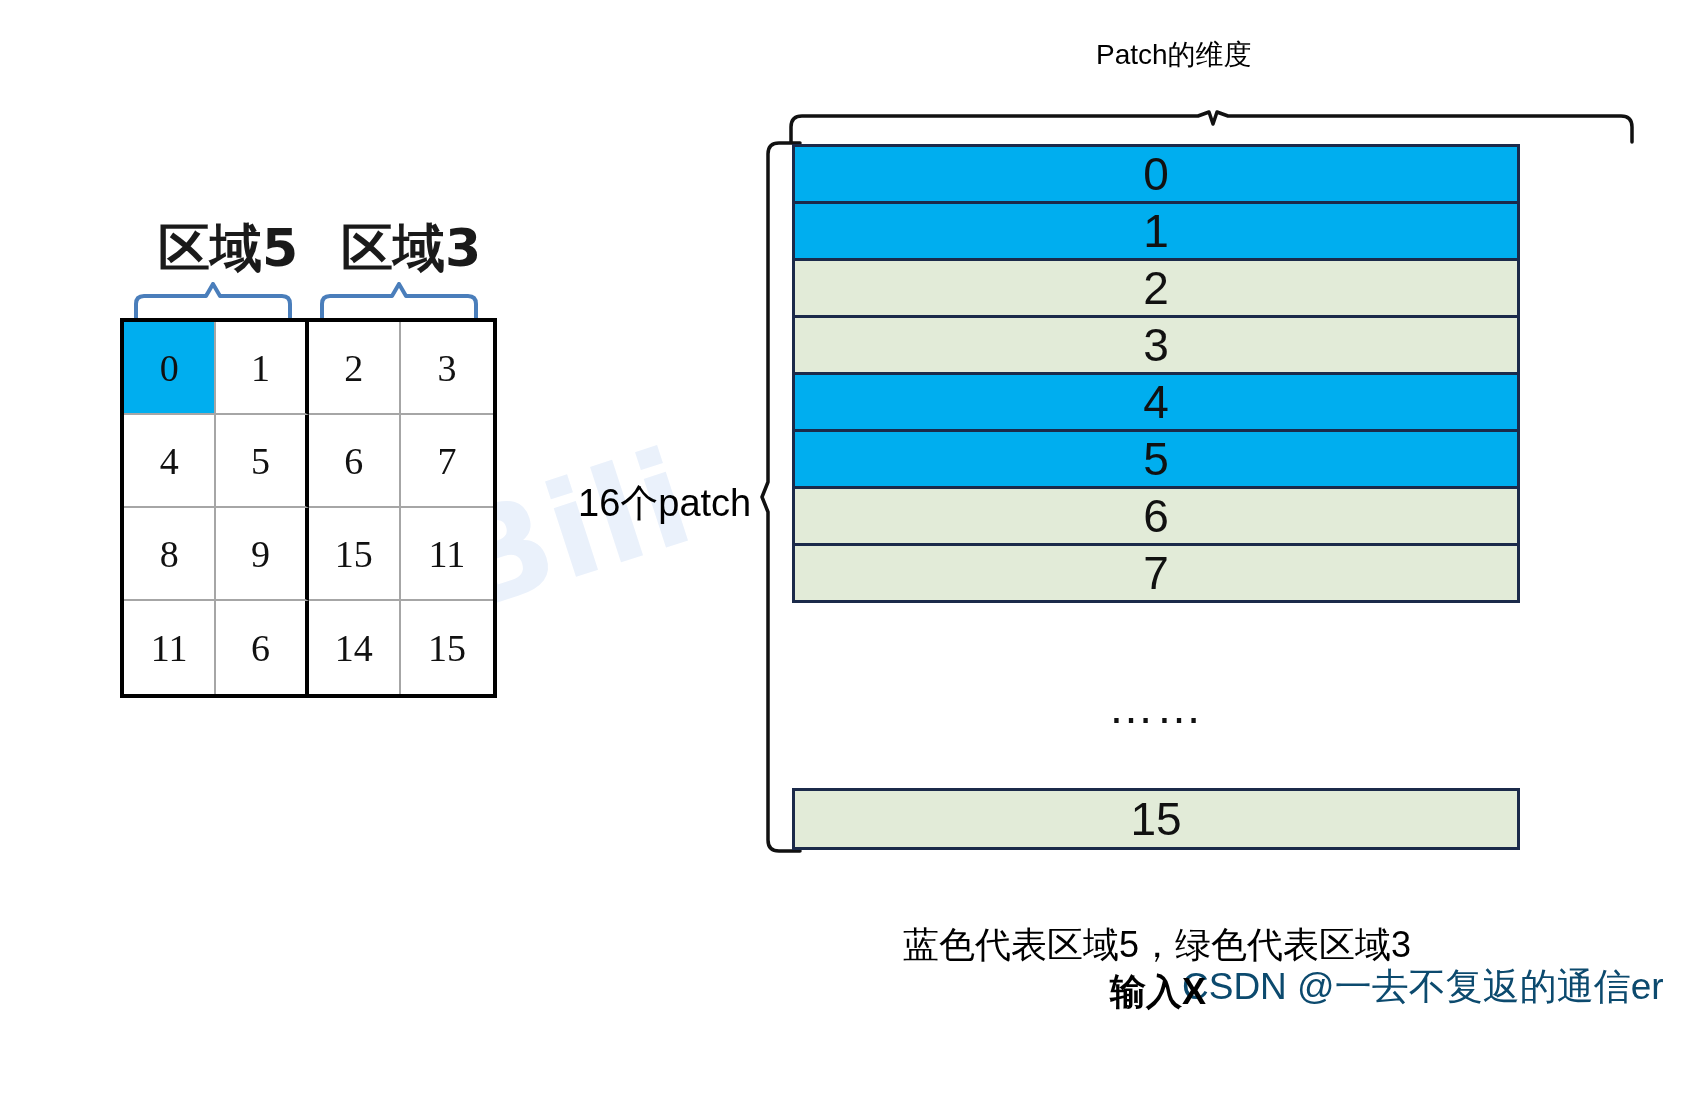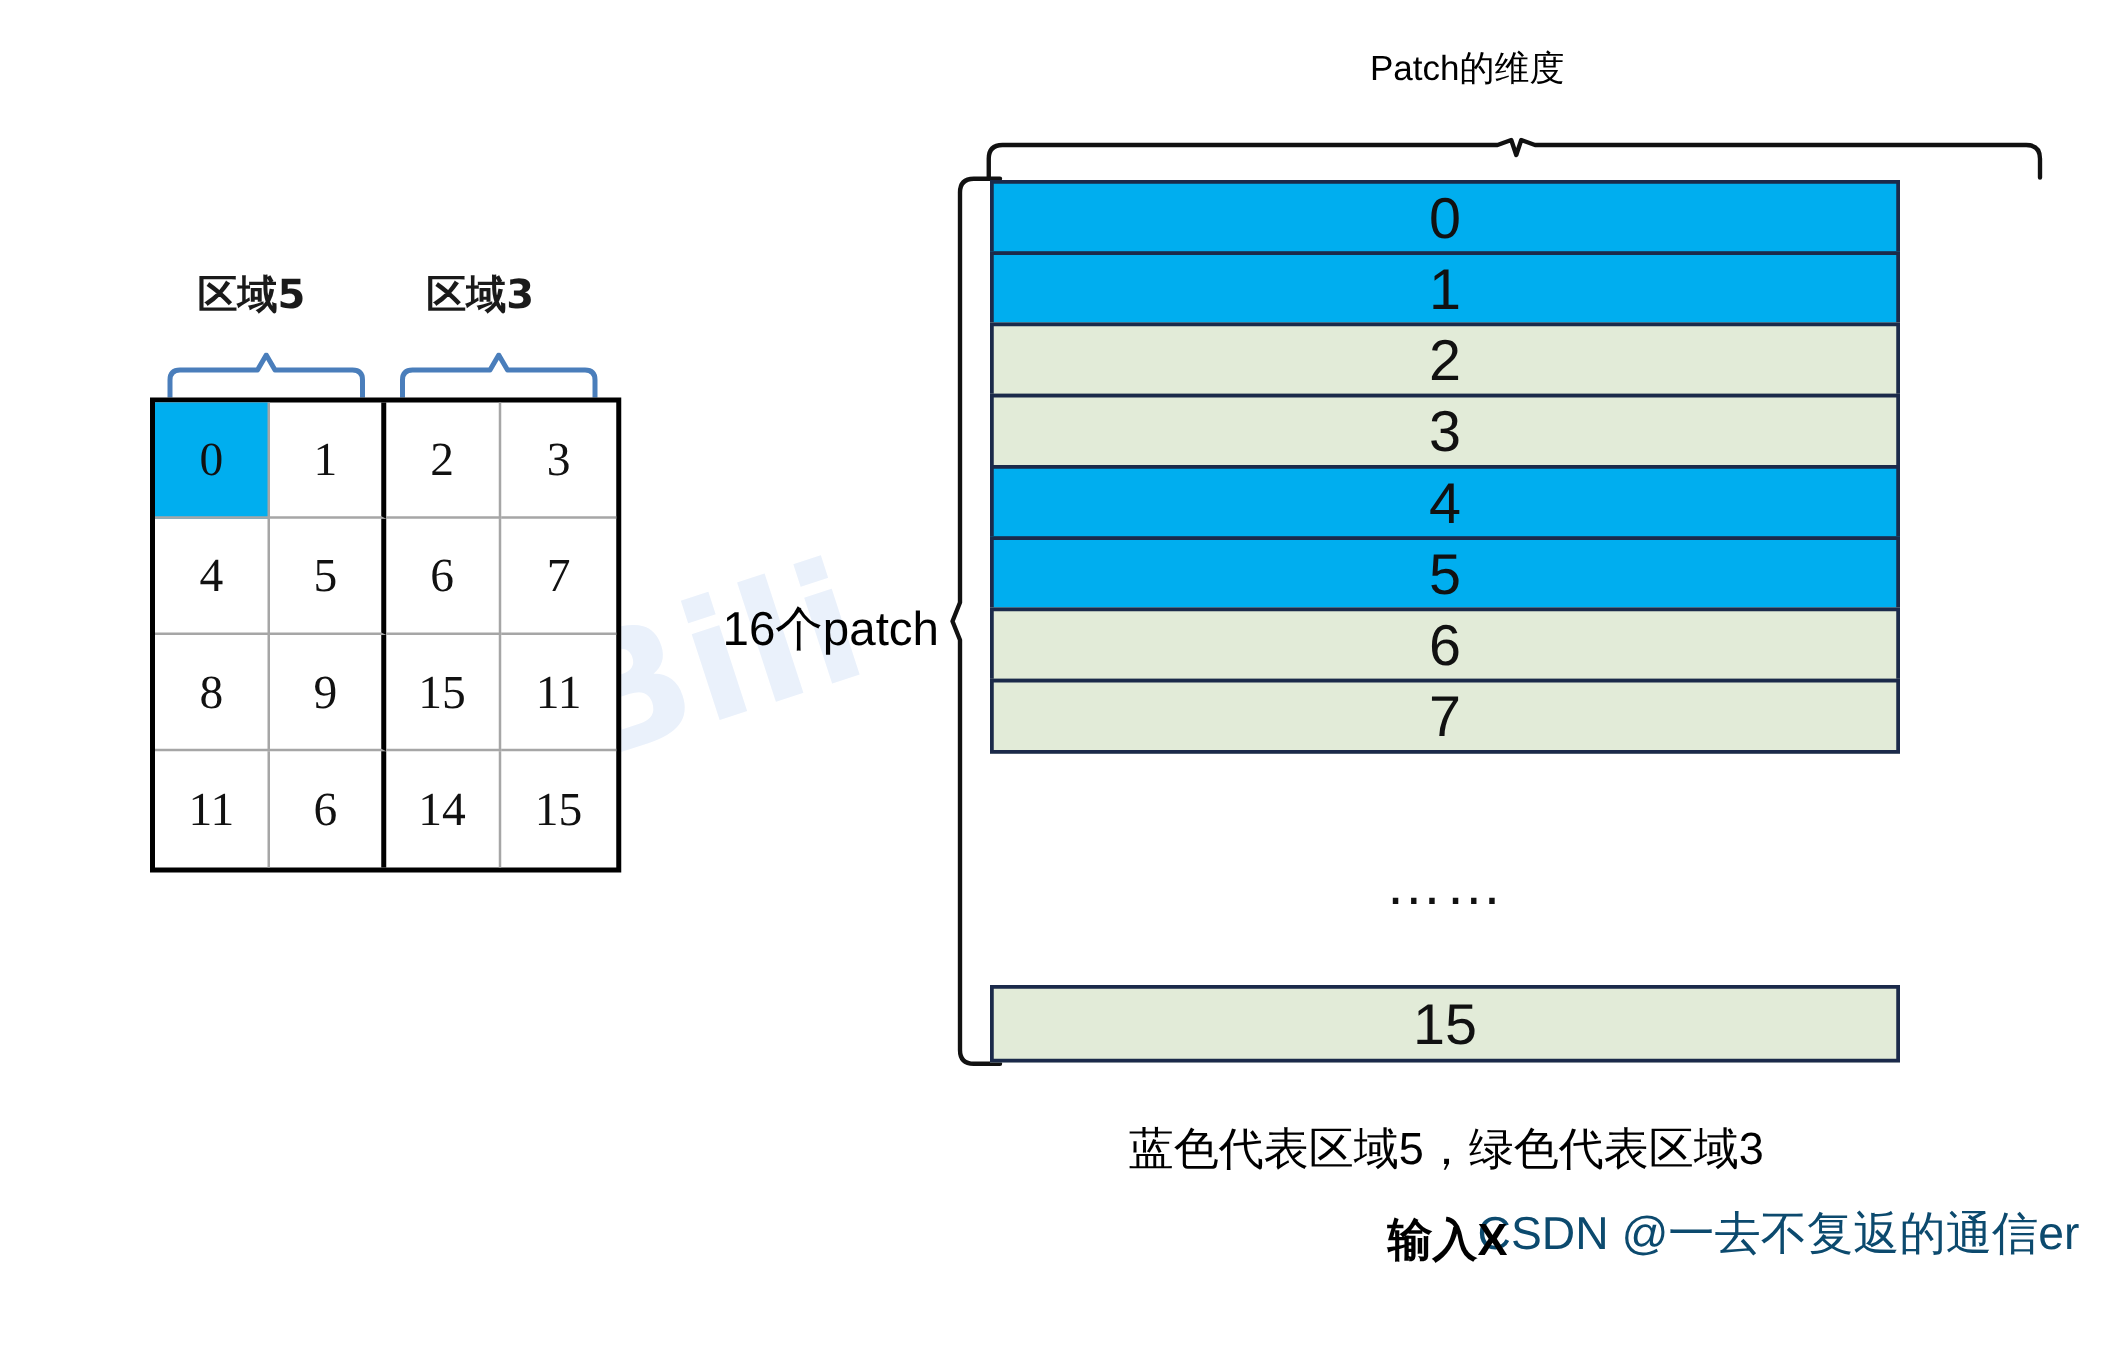--- a/index.html
+++ b/index.html
@@ -43,21 +43,21 @@
     top: 962px;
     font-size: 37px;
     color: #0c4a6e;
     white-space: nowrap;
     user-select: none;
   }
 
   
   .region-label {
     position: absolute;
-    font-size: 32px;
+    font-size: 52px;
     font-family: "DejaVu Sans", sans-serif;
     font-weight: bold;
     color: #1a1a1a;
     white-space: nowrap;
     letter-spacing: 0px;
   }
   #region5-label { left: 158px; top: 214px; }
   #region3-label { left: 341px; top: 214px; }
 
   .brace-svg { position: absolute; }
@@ -145,21 +145,21 @@
     position: absolute;
     left: 792px;
     top: 788px;
     width: 728px;
     height: 62px;
   }
 
   #legend-caption {
     position: absolute;
     left: 903px;
-    top: 895px;
+    top: 921px;
     font-size: 36px;
     white-space: nowrap;
   }
   #input-label {
     position: absolute;
     left: 1110px;
     top: 968px;
     font-size: 36px;
     white-space: nowrap;
     z-index: 5;

